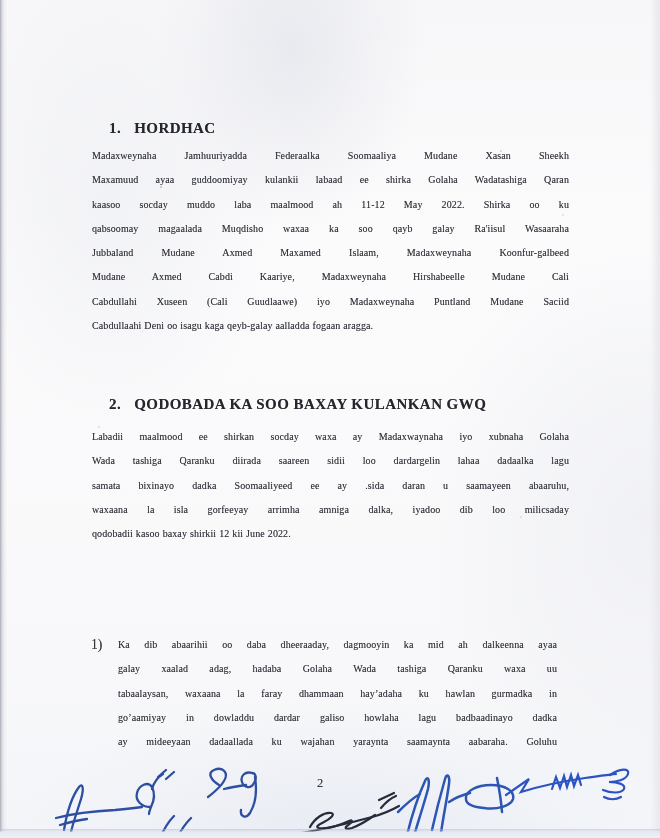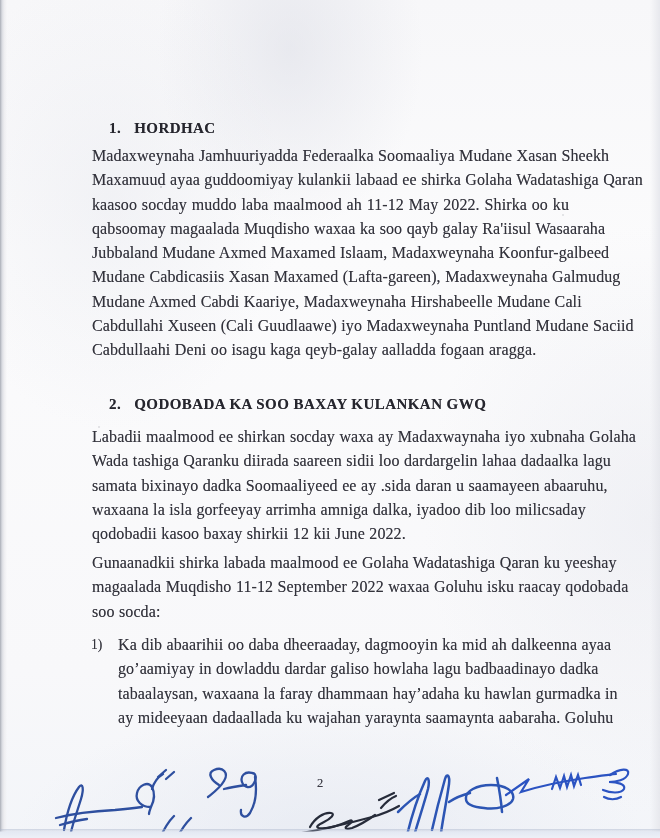--- a/index.html
+++ b/index.html
@@ -18,21 +18,21 @@
   .edge-right{position:absolute;right:0;top:0;width:10px;height:838px;
     background:linear-gradient(270deg,#e7e8ed 0,rgba(240,240,244,0) 100%);}
   .bottom-strip{position:absolute;left:0;bottom:0;width:660px;height:9px;
     background:linear-gradient(180deg,rgba(172,182,204,0.55) 0,rgba(186,196,216,0.25) 2px,#e4e9f3 3px,#edf0f7 100%);}
   .specks{position:absolute;left:160px;top:186px;width:2px;height:2px;border-radius:50%;
     background:rgba(125,127,136,0.45);
     box-shadow:340px -36px 0 rgba(140,142,150,0.35), 402px 28px 0 rgba(150,152,160,0.3),
                -62px 240px 0 rgba(145,147,155,0.3), 360px 330px 0 rgba(150,152,158,0.28);}
   .block{position:absolute;left:92px;width:477px;}
   .line{
-    height:24.3px;line-height:24.3px;font-size:16px;color:#33333c;
+    height:24.3px;line-height:24.3px;font-size:10px;color:#33333c;
     text-align:justify;text-align-last:justify;letter-spacing:0.1px;word-spacing:0.35px;
     white-space:nowrap;text-shadow:0 0 0.5px rgba(48,48,58,0.5);
   }
   .line.last{text-align-last:left;}
   .heading{position:absolute;left:109px;height:24px;line-height:24px;font-weight:bold;
     font-size:15px;color:#26262e;letter-spacing:0.45px;text-shadow:0 0 0.5px rgba(38,38,46,0.5);
     display:flex;}
   .heading .hnum{margin-right:13px;}
   .list-marker{position:absolute;left:91px;height:24.3px;line-height:24.3px;
     font-size:13.6px;color:#33333c;text-shadow:0 0 0.5px rgba(48,48,58,0.5);}
@@ -54,50 +54,45 @@
     <span class="hnum">1.</span>
     <span>HORDHAC</span>
   </div>
 
   <div class="block" style="top:144px">
     <div class="line">Madaxweynaha Jamhuuriyadda Federaalka Soomaaliya Mudane Xasan Sheekh</div>
     <div class="line">Maxamuud ayaa guddoomiyay kulankii labaad ee shirka Golaha Wadatashiga Qaran</div>
     <div class="line">kaasoo socday muddo laba maalmood ah 11-12 May 2022. Shirka oo ku</div>
     <div class="line">qabsoomay magaalada Muqdisho waxaa ka soo qayb galay Ra'iisul Wasaaraha</div>
     <div class="line">Jubbaland Mudane Axmed Maxamed Islaam, Madaxweynaha Koonfur-galbeed</div>
-    <div class="line">Mudane Cabdicasiis Xasan Maxamed (Lafta-gareen), Madaxweynaha Galmudug</div>
     <div class="line">Mudane Axmed Cabdi Kaariye, Madaxweynaha Hirshabeelle Mudane Cali</div>
     <div class="line">Cabdullahi Xuseen (Cali Guudlaawe) iyo Madaxweynaha Puntland Mudane Saciid</div>
     <div class="line last">Cabdullaahi Deni oo isagu kaga qeyb-galay aalladda fogaan aragga.</div>
   </div>
 
   <div class="heading" style="top:392px">
     <span class="hnum">2.</span>
     <span>QODOBADA KA SOO BAXAY KULANKAN GWQ</span>
   </div>
 
   <div class="block" style="top:425px">
     <div class="line">Labadii maalmood ee shirkan socday waxa ay Madaxwaynaha iyo xubnaha Golaha</div>
     <div class="line">Wada tashiga Qaranku diirada saareen sidii loo dardargelin lahaa dadaalka lagu</div>
     <div class="line">samata bixinayo dadka Soomaaliyeed ee ay .sida daran u saamayeen abaaruhu,</div>
     <div class="line">waxaana la isla gorfeeyay arrimha amniga dalka, iyadoo dib loo milicsaday</div>
     <div class="line last">qodobadii kasoo baxay shirkii 12 kii June 2022.</div>
   </div>
 
-  <div class="block" style="top:551px">
-    <div class="line">Gunaanadkii shirka labada maalmood ee Golaha Wadatashiga Qaran ku yeeshay</div>
-    <div class="line">magaalada Muqdisho 11-12 September 2022 waxaa Goluhu isku raacay qodobada</div>
-    <div class="line last">soo socda:</div>
-  </div>
 
   <div class="list-marker" style="top:633px">1)</div>
   <div class="list-lines" style="top:633px">
     <div class="line">Ka dib abaarihii oo daba dheeraaday, dagmooyin ka mid ah dalkeenna ayaa</div>
+    <div class="line">galay xaalad adag, hadaba Golaha Wada tashiga Qaranku waxa uu</div>
+    <div class="line">tabaalaysan, waxaana la faray dhammaan hay’adaha ku hawlan gurmadka in</div>
     <div class="line">go’aamiyay in dowladdu dardar galiso howlaha lagu badbaadinayo dadka</div>
-    <div class="line">tabaalaysan, waxaana la faray dhammaan hay’adaha ku hawlan gurmadka in</div>
     <div class="line">ay mideeyaan dadaallada ku wajahan yaraynta saamaynta aabaraha. Goluhu</div>
   </div>
 
   <div class="pagenum">2</div>
 
   <svg class="sig-layer" viewBox="0 752 660 86">
 
     <g fill="none" stroke="#2e4f9f" stroke-width="2.3" stroke-linecap="round">
       <path d="M64 830 C67 812 73 795 79 787 C83 782 84 789 81 799 C77 812 73 823 71 832"></path>
       <path d="M56 818 C75 813 95 811 115 810 C126 809 135 808 142 807"></path>

